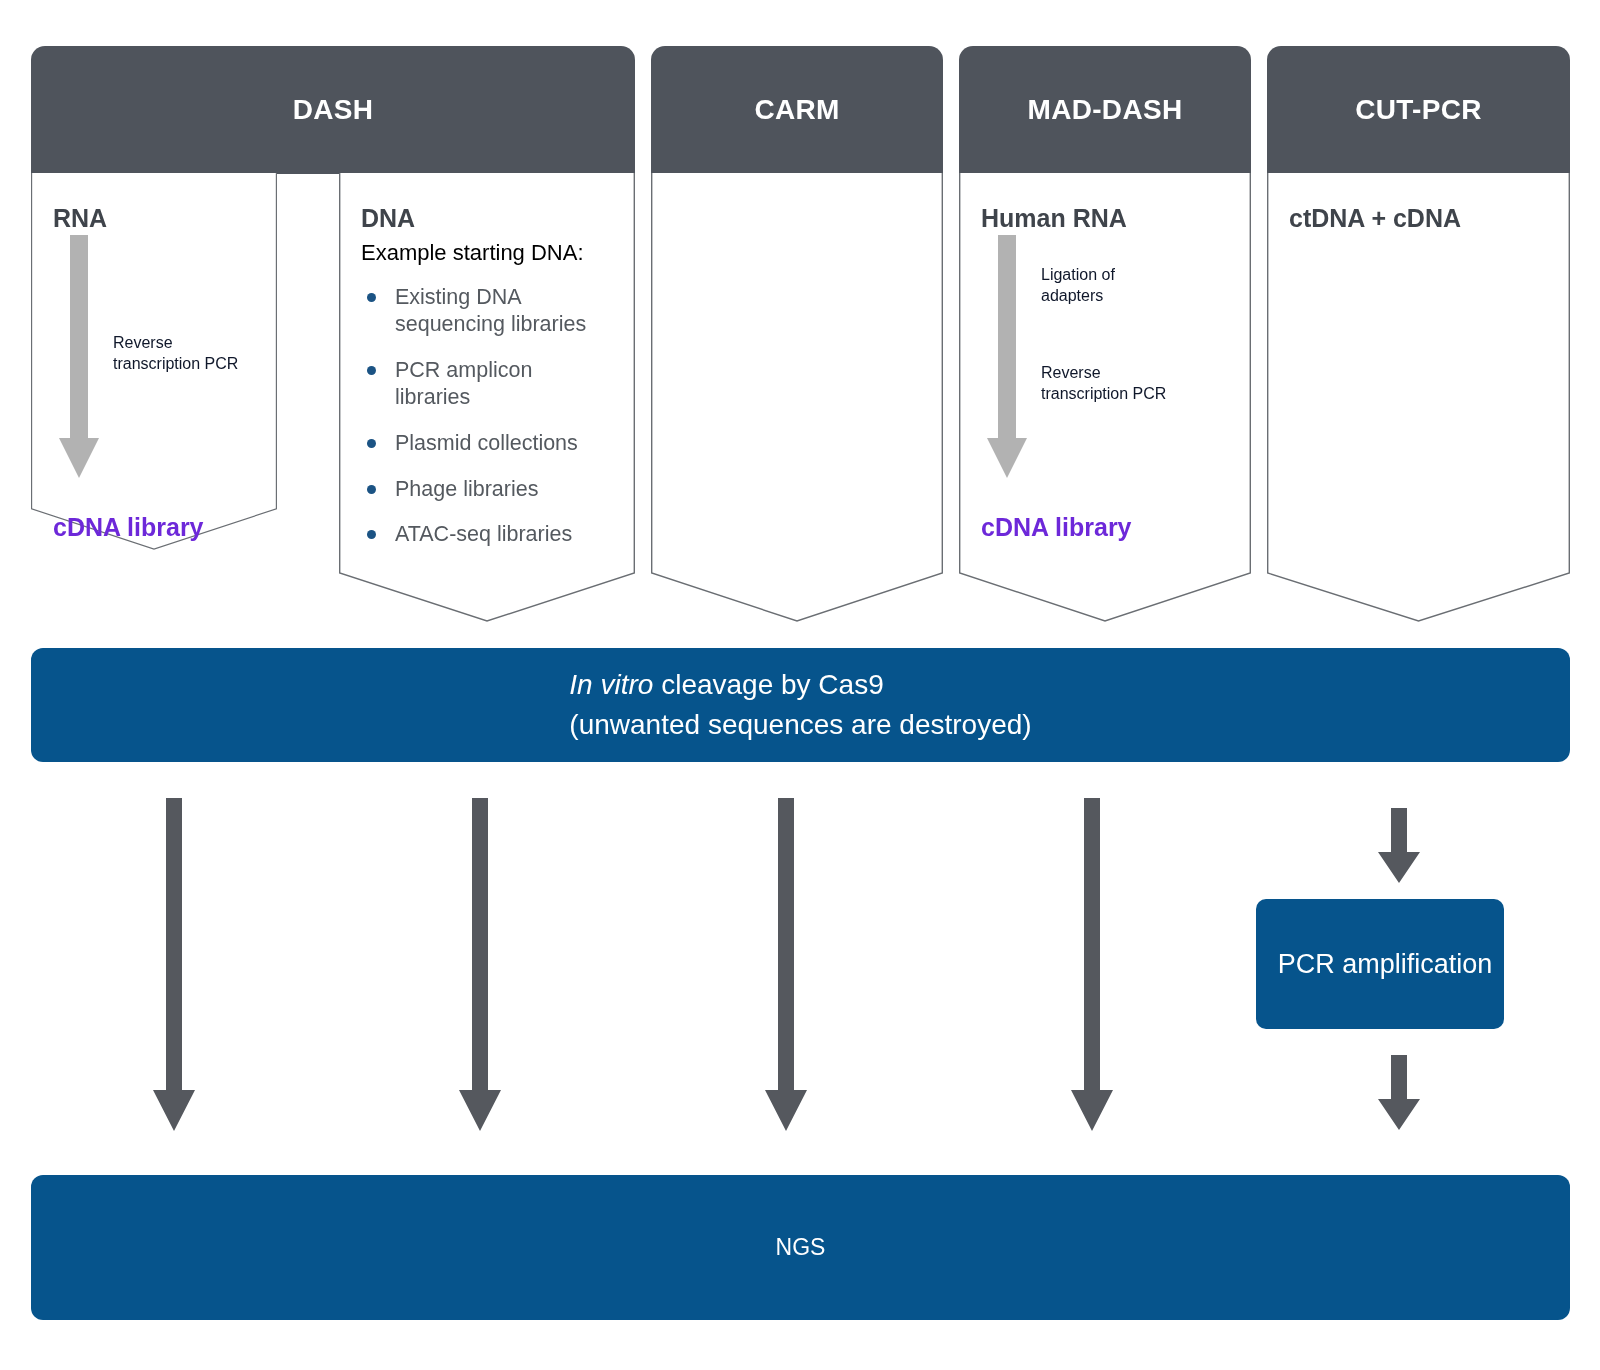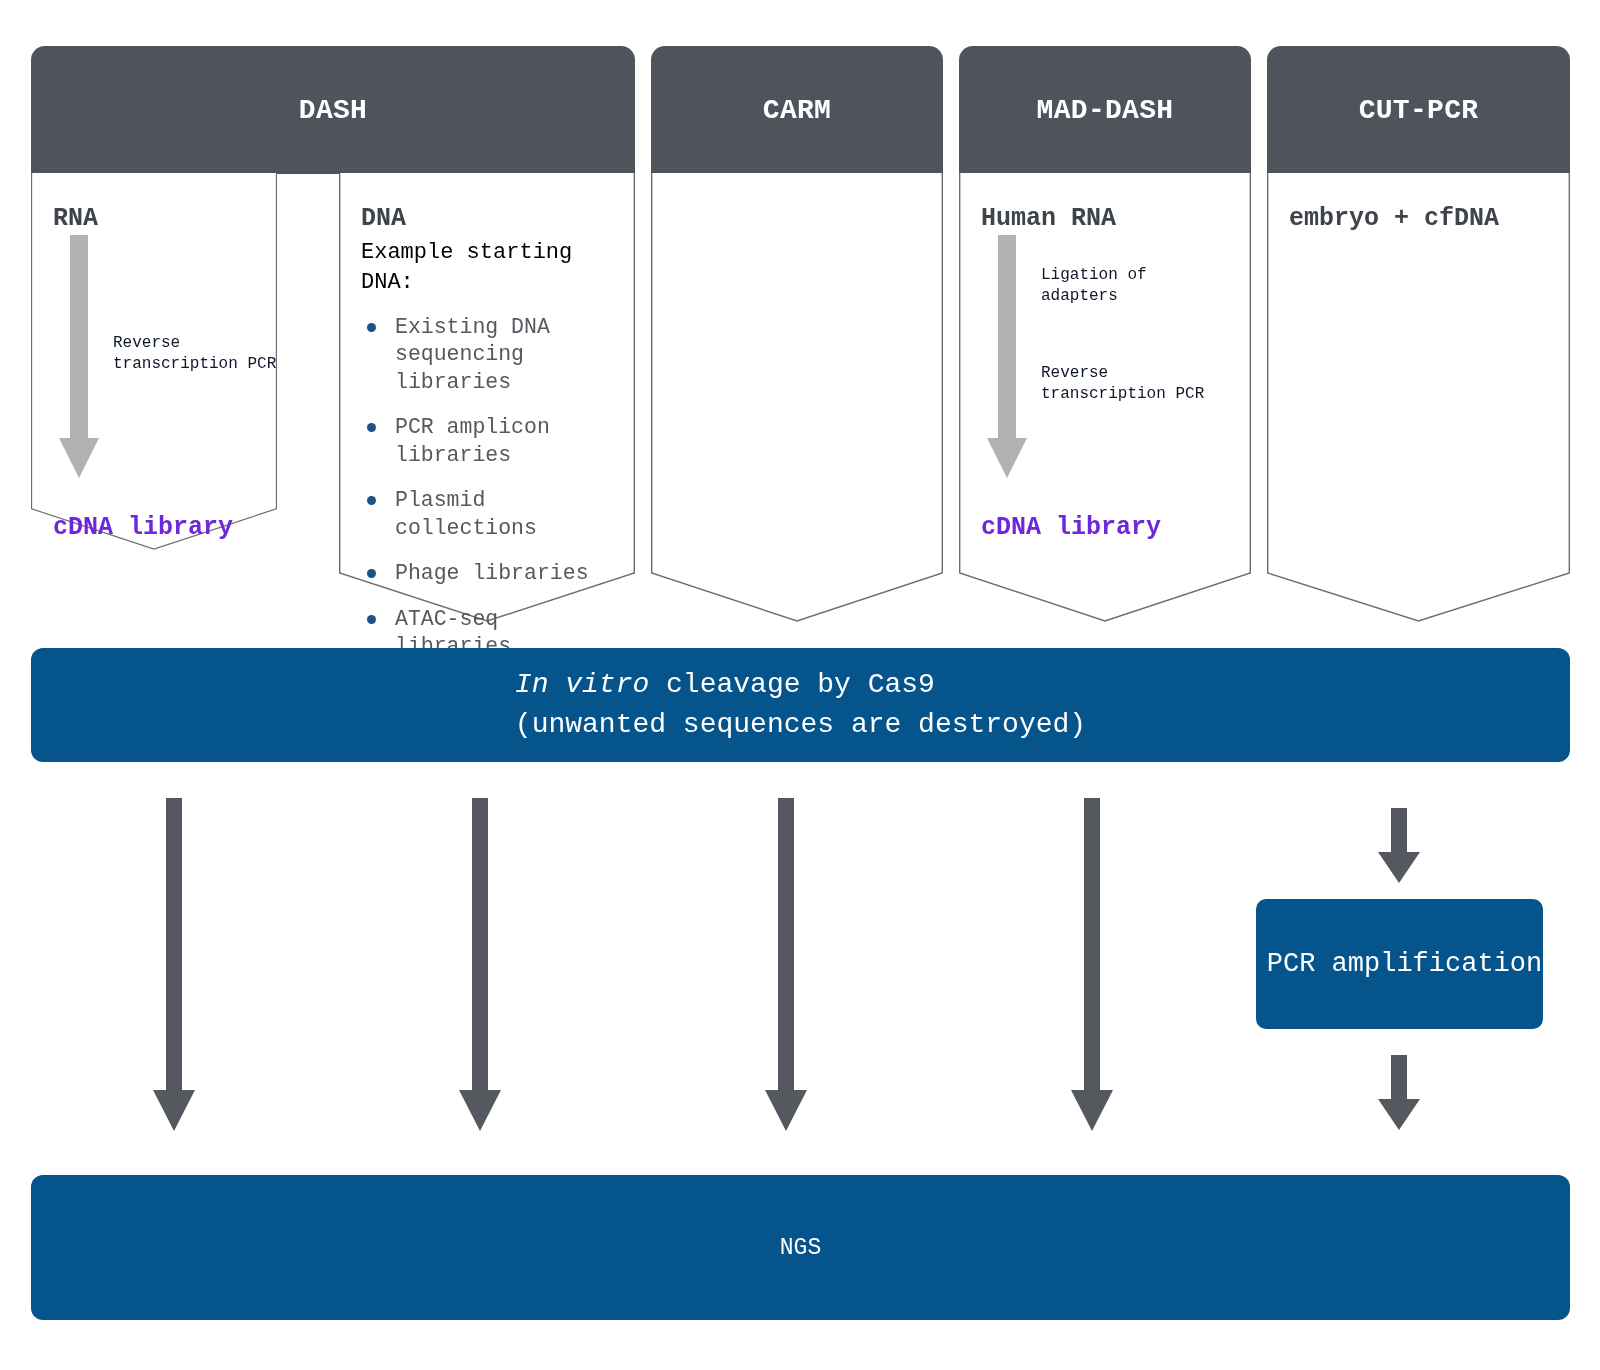--- a/index.html
+++ b/index.html
@@ -2,21 +2,21 @@
 <html><head>
 <meta charset="utf-8">
 <style>
   * { box-sizing: border-box; margin: 0; padding: 0; }
   html, body {
     width: 1600px; height: 1370px;
     background: #ffffff;
     font-family: "Liberation Sans", sans-serif;
     overflow: hidden;
   }
-  .canvas { position: relative; width: 1600px; height: 1370px; font-family: Liberation Mono, monospace; }
+  .canvas { position: relative; width: 1600px; height: 1370px; }
 
   
   .hdr {
     position: absolute;
     background: #4f545c;
     border-radius: 14px 14px 0 0;
     color: #ffffff;
     display: flex;
     align-items: center;
     justify-content: center;
@@ -101,21 +101,21 @@
     display: flex;
     align-items: center;
     justify-content: center;
     text-align: left;
   }
   #cleavage-bar { left: 31px; top: 648px; width: 1539px; height: 114px; }
   #cleavage-bar .txt { font-size: 28px; line-height: 1.42; }
   #cleavage-bar .ital { font-style: italic; }
   #ngs-bar { left: 31px; top: 1175px; width: 1539px; height: 145px; font-size: 23px; }
   #pcr-box {
-    left: 1256px; top: 899px; width: 287px; height: 130px;
+    left: 1256px; top: 899px; width: 248px; height: 130px;
     font-size: 27px; font-weight: 400; border-radius: 10px; padding-left: 10px;
   }
 
   
   .darrow { position: absolute; }
 </style>
 </head>
 <body>
 
 <div class="canvas">
@@ -193,21 +193,21 @@
       <div>transcription PCR</div>
     </div>
     <div class="p-foot" style="top:340px;">cDNA library</div>
   </div>
 
   <div class="panel" style="left:1267px; width:303px; height:450px;">
     <svg class="chev" viewBox="0 0 303 450" preserveAspectRatio="none">
       <path d="M0.7,0 L0.7,400 L151.5,448 L302.3,400 L302.3,0" fill="#ffffff" stroke="#6a6e73" stroke-width="1.4"></path>
     </svg>
     <div class="body">
-      <div class="p-title">embryo + cfDNA</div>
+      <div class="p-title">ctDNA + cDNA</div>
     </div>
   </div>
 
   <div class="bluebar" id="cleavage-bar">
     <div class="txt">
       <div><span class="ital">In vitro</span><span> cleavage by Cas9</span></div>
       <div>(unwanted sequences are destroyed)</div>
     </div>
   </div>
 

